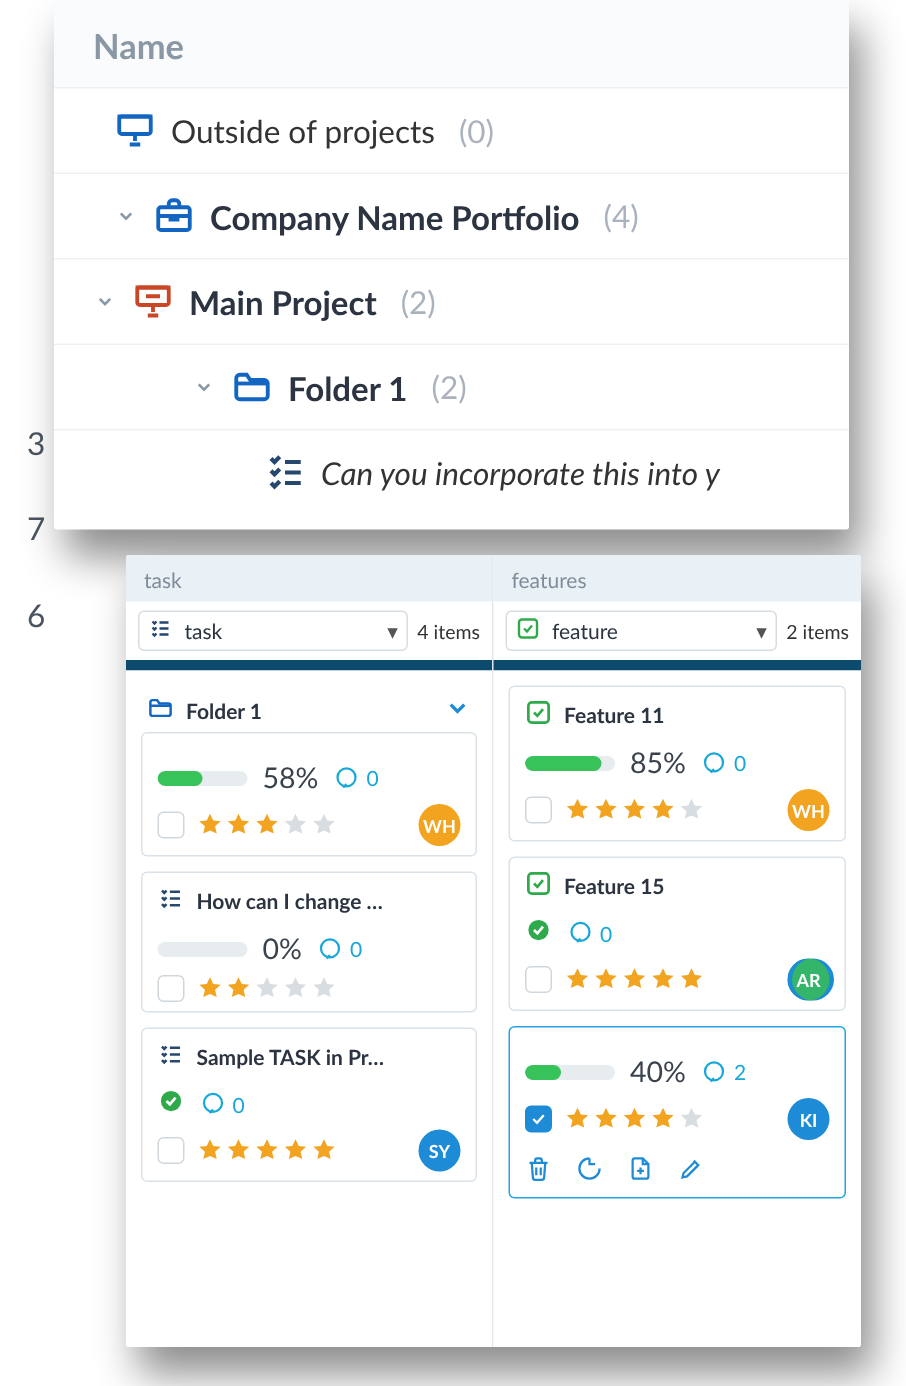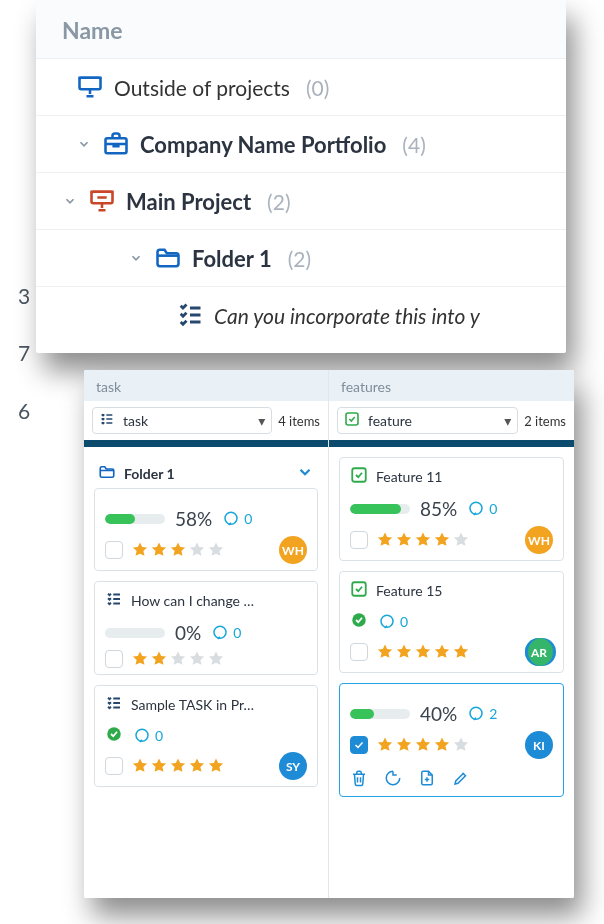--- a/index.html
+++ b/index.html
@@ -89,21 +89,21 @@
   .folder-head { display:flex; align-items:center; gap:8px; padding:6px 4px 4px; font-weight:700; color:#2b3440; font-size:14px; }
   .folder-head svg { width:18px; height:18px; }
   .folder-head .dd { margin-left:auto; color:#1d8bd6; }
 
   .card {
     border:1px solid #dbe2e7; border-radius:4px;
     margin-bottom:10px; padding:8px 10px 6px;
     background:#fff;
   }
   .card.selected { border-color:#24a3e3; }
-  .card-title { display:flex; align-items:center; gap:8px; font-weight:400; color:#2b3440; font-size:14px; white-space:nowrap; overflow:hidden; text-overflow:ellipsis; }
+  .card-title { display:flex; align-items:center; gap:8px; font-weight:700; color:#2b3440; font-size:14px; white-space:nowrap; overflow:hidden; text-overflow:ellipsis; }
   .card-title svg { flex:0 0 auto; width:18px; height:18px; }
 
   .card-prog { display:flex; align-items:center; gap:10px; margin:10px 0 4px; }
   .bar { width:60px; height:10px; border-radius:999px; background:#e7ecef; position:relative; overflow:hidden; }
   .bar-fill { position:absolute; left:0; top:0; bottom:0; border-radius:999px; background:#37c25a; }
   .done-dot { width:18px; height:18px; }
   .pct { font-size:19px; color:#3a434d; }
   .comments { display:flex; align-items:center; gap:4px; color:#18a7d9; font-size:14px; }
   .comments svg { width:18px; height:18px; }
 

